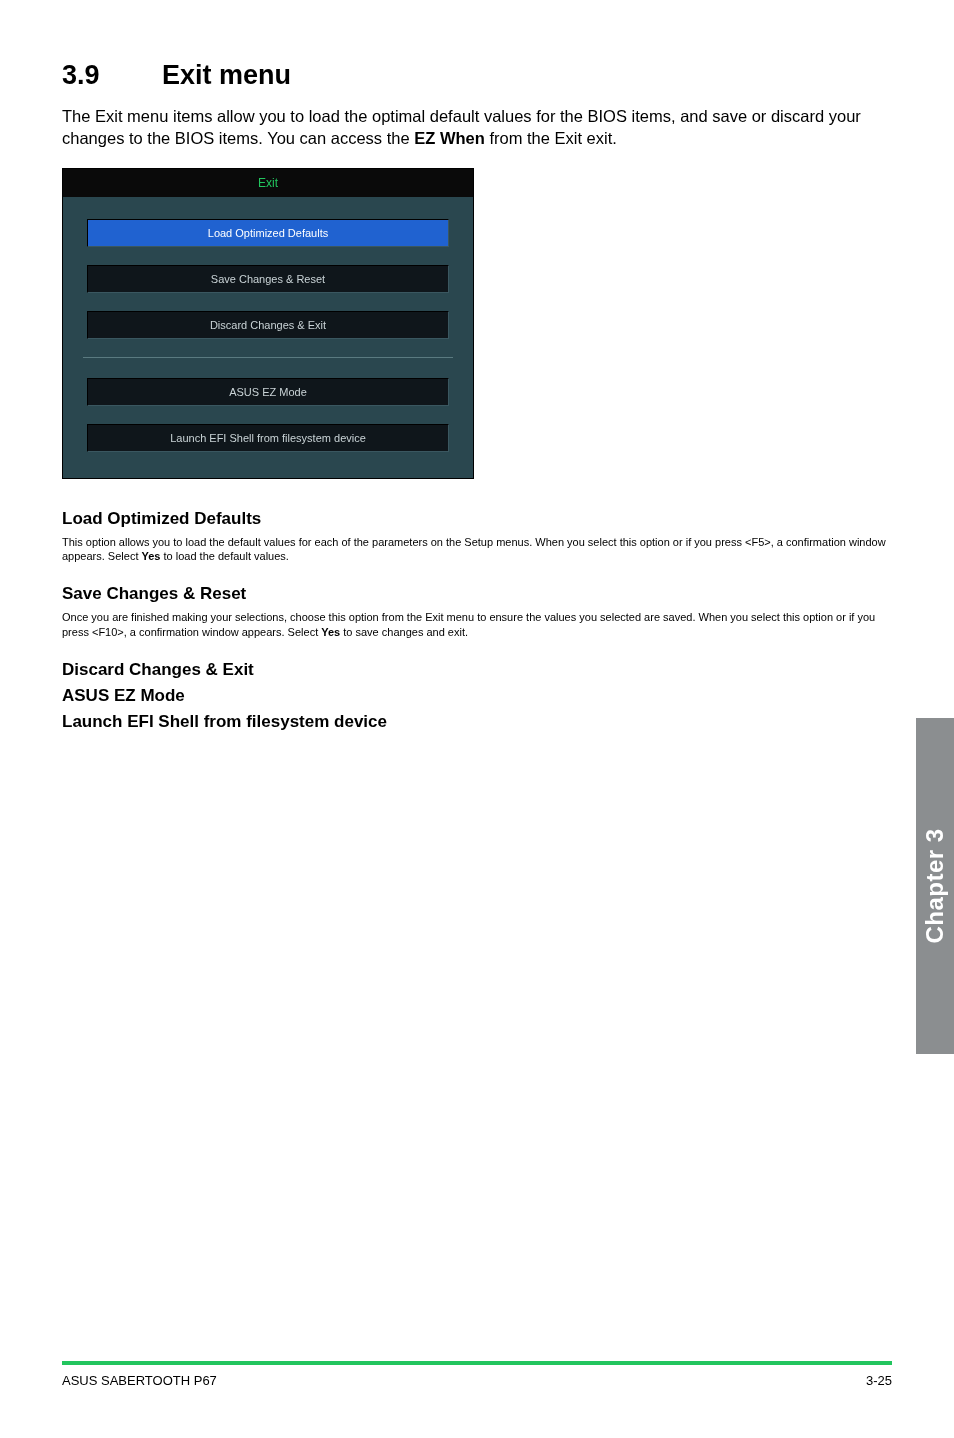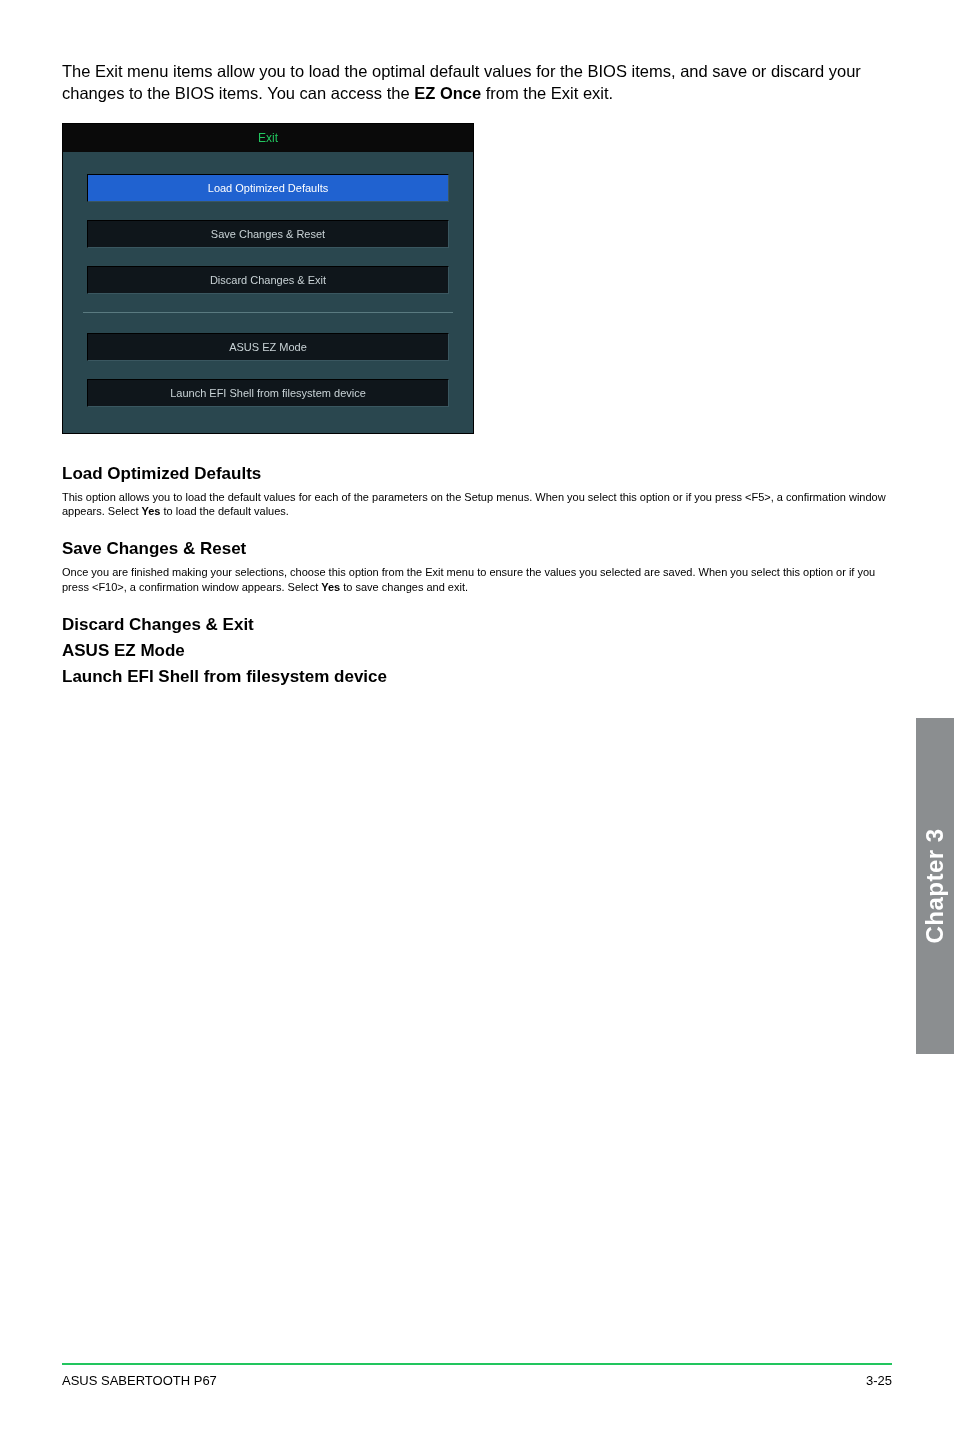--- a/index.html
+++ b/index.html
@@ -18,30 +18,34 @@
   .bios-btn { background: #0f161b; color: #c9d3d6; font-size: 11px; text-align: center; padding: 7px 0; margin: 0 4px 18px 4px; border-top: 1px solid #000; border-left: 1px solid #000; border-right: 1px solid #3a5760; border-bottom: 1px solid #3a5760; }
   .bios-btn.selected { background: #2062d0; color: #ffffff; }
   .bios-sep { border: none; border-top: 1px solid #5a7a80; margin: 6px 0 20px 0; }
 
   .section-h { font-size: 17px; font-weight: bold; margin-bottom: 6px; }
   .section-p { font-size: 11px; line-height: 1.35; margin-bottom: 20px; }
 
   .side-tab { position: absolute; right: 0; top: 718px; width: 38px; height: 336px; background: #8b8e90; display: flex; align-items: center; justify-content: center; }
   .side-tab-text { transform: rotate(-90deg); white-space: nowrap; color: #fff; font-weight: bold; font-size: 24px; letter-spacing: 0.5px; }
 
-  .footer { position: absolute; bottom: 50px; left: 62px; right: 62px; border-top: 2px solid #22c55e; padding-top: 8px; display: flex; justify-content: space-between; font-size: 13px; }
+  .footer { position: absolute; bottom: 50px; left: 62px; right: 62px; border-top: 4px solid #22c55e; padding-top: 8px; display: flex; justify-content: space-between; font-size: 13px; }
 </style>
 </head>
 <body>
 
 <div class="page">
 
+  <div class="h1-row">
+    <div class="h1-num">3.9</div>
+    <div class="h1-title">Exit menu</div>
+  </div>
 
   <p class="intro">
-    <span>The Exit menu items allow you to load the optimal default values for the BIOS items, and save or discard your changes to the BIOS items. You can access the </span><span class="bold">EZ Once</span><span> from the Exit exit.</span>
+    <span>The Exit menu items allow you to load the optimal default values for the BIOS items, and save or discard your changes to the BIOS items. You can access the </span><span class="bold">EZ When</span><span> from the Exit exit.</span>
   </p>
 
   <div class="bios-box">
     <div class="bios-tabbar">
       <div class="bios-tab">Exit</div>
     </div>
     <div class="bios-body">
       <div class="bios-btn selected">Load Optimized Defaults</div>
       <div class="bios-btn">Save Changes &amp; Reset</div>
       <div class="bios-btn">Discard Changes &amp; Exit</div>

